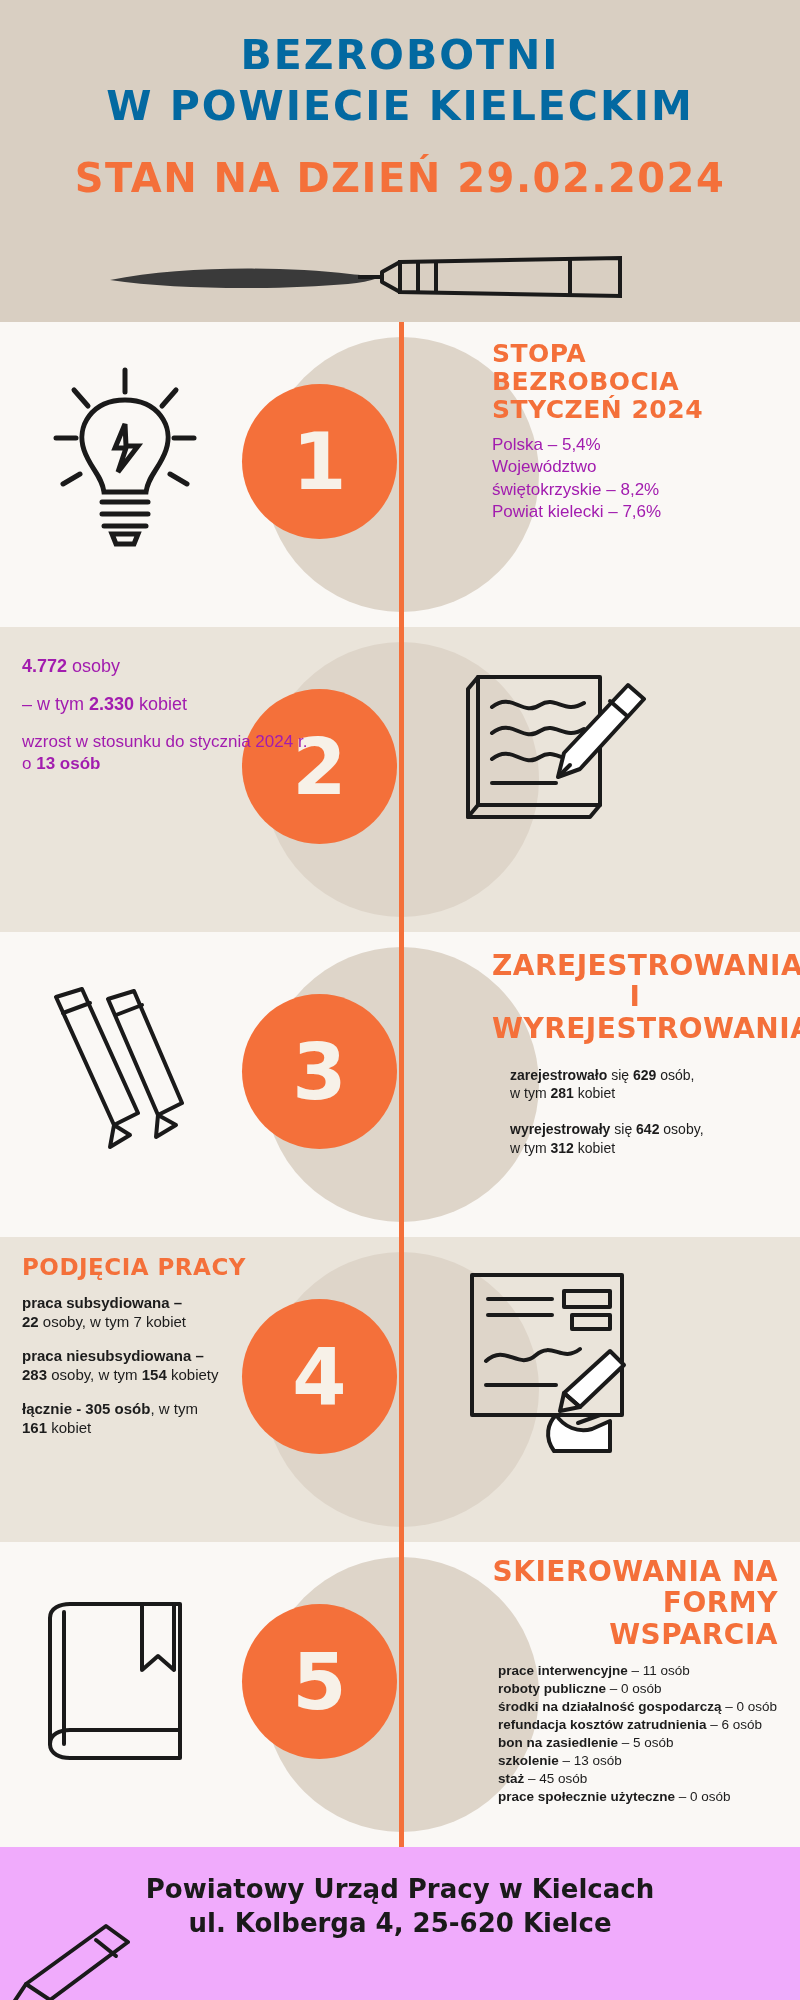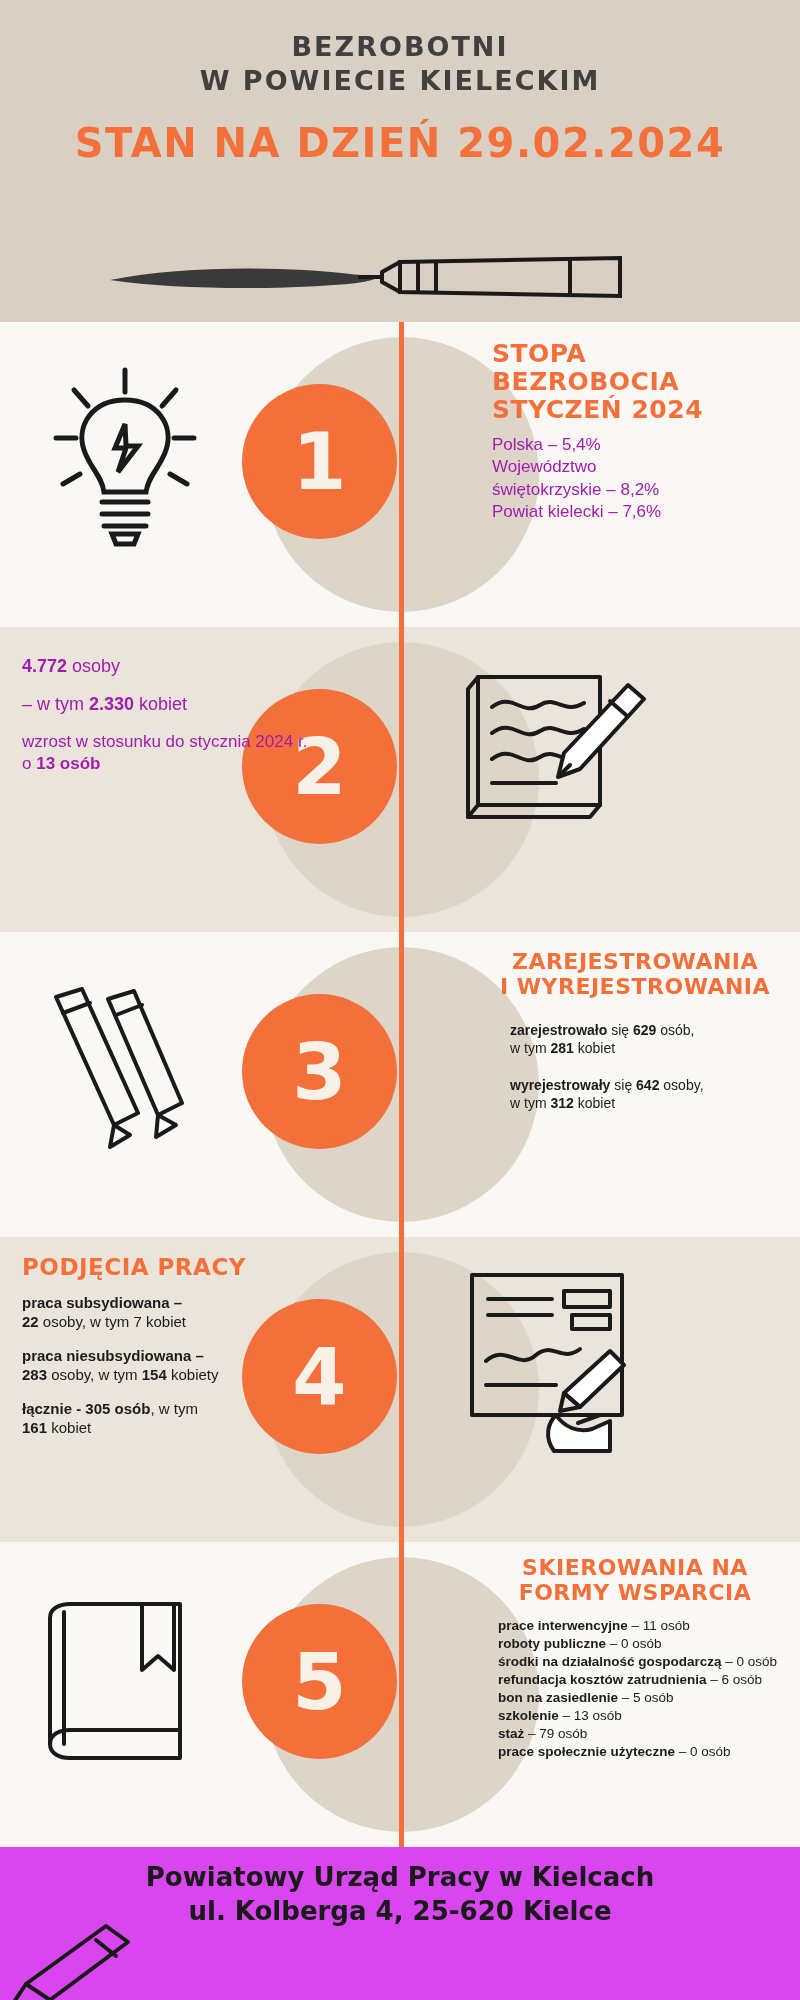--- a/index.html
+++ b/index.html
@@ -21,24 +21,24 @@
   .header {
     position: relative;
     height: 322px;
     background: #d9cfc2;
     padding-top: 30px;
     text-align: center;
   }
   .header h1 {
     font-family: "DejaVu Sans", sans-serif;
     font-weight: bold;
-    font-size: 27px;
+    font-size: 41px;
     letter-spacing: 2px;
     line-height: 1.25;
-    color: #404040;
+    color: #0369a1;
     text-transform: uppercase;
   }
   .header h1 .l2 { display: block; }
   .header h2 {
     margin-top: 22px;
     font-family: "DejaVu Sans", sans-serif;
     font-weight: bold;
     font-size: 40px;
     letter-spacing: 1.5px;
     color: #f4703a;
@@ -122,21 +122,21 @@
   .sec-title {
     font-family: "DejaVu Sans", sans-serif;
     font-weight: bold;
     color: #f4703a;
     text-transform: uppercase;
     letter-spacing: 0.5px;
     line-height: 1.12;
   }
   .t-26 { font-size: 25px; }
   .t-24 { font-size: 23px; }
-  .t-22 { font-size: 22px; }
+  .t-22 { font-size: 28px; }
 
   .body-txt {
     margin-top: 10px;
     font-size: 17px;
     color: #a21caf;
     line-height: 1.32;
   }
   .body-txt b { font-weight: bold; }
   .body-sm {
     margin-top: 8px;
@@ -159,23 +159,23 @@
     top: 30px;
     z-index: 3;
   }
   .art.left  { left: 30px; }
   .art.right { left: 460px; }
 
   
   .footer {
     position: relative;
     height: 153px;
-    background: #d946ef;
+    background: #f0abfc;
     text-align: center;
-    padding-top: 14px;
+    padding-top: 26px;
   }
   .footer p {
     font-family: "DejaVu Sans", sans-serif;
     font-weight: bold;
     font-size: 26px;
     color: #1a1a1a;
     line-height: 1.3;
   }
   .footer-pen {
     position: absolute;
@@ -383,32 +383,32 @@
           <g fill="none" stroke="#1a1a1a" stroke-width="4" stroke-linejoin="round" stroke-linecap="round">
             <path d="M20 24 C 20 14, 30 10, 40 10 L 150 10 L 150 136 L 40 136 C 30 136, 20 140, 20 150 Z"></path>
             <path d="M20 150 C 20 160, 30 164, 40 164 L 150 164 L 150 136"></path>
             <path d="M34 18 L 34 150"></path>
             <path d="M112 10 L 112 76 L 128 62 L 144 76 L 144 10"></path>
           </g>
         </svg>
       </div>
 
       <div class="side right" style="padding-top:14px;">
-        <div class="sec-title t-22" style="text-align:center;">
+        <div class="sec-title t-22" style="text-align:right;">
           <div>SKIEROWANIA NA</div>
           <div>FORMY WSPARCIA</div>
         </div>
         <div class="body-xs" style="margin-top:12px; padding-left:6px;">
           <div><b>prace interwencyjne</b><span> – 11 osób</span></div>
           <div><b>roboty publiczne</b><span> – 0 osób</span></div>
           <div><b>środki na działalność gospodarczą</b><span> – 0 osób</span></div>
           <div><b>refundacja kosztów zatrudnienia</b><span> – 6 osób</span></div>
           <div><b>bon na zasiedlenie</b><span> – 5 osób</span></div>
           <div><b>szkolenie</b><span> – 13 osób</span></div>
-          <div><b>staż</b><span> – 79 osób</span></div>
+          <div><b>staż</b><span> – 45 osób</span></div>
           <div><b>prace społecznie użyteczne</b><span> – 0 osób</span></div>
         </div>
       </div>
     </div>
   </div>
 
   <div class="footer">
     <p>Powiatowy Urząd Pracy w Kielcach</p>
     <p>ul. Kolberga 4, 25-620 Kielce</p>
     <svg class="footer-pen" width="150" height="80" viewBox="0 0 150 80">

